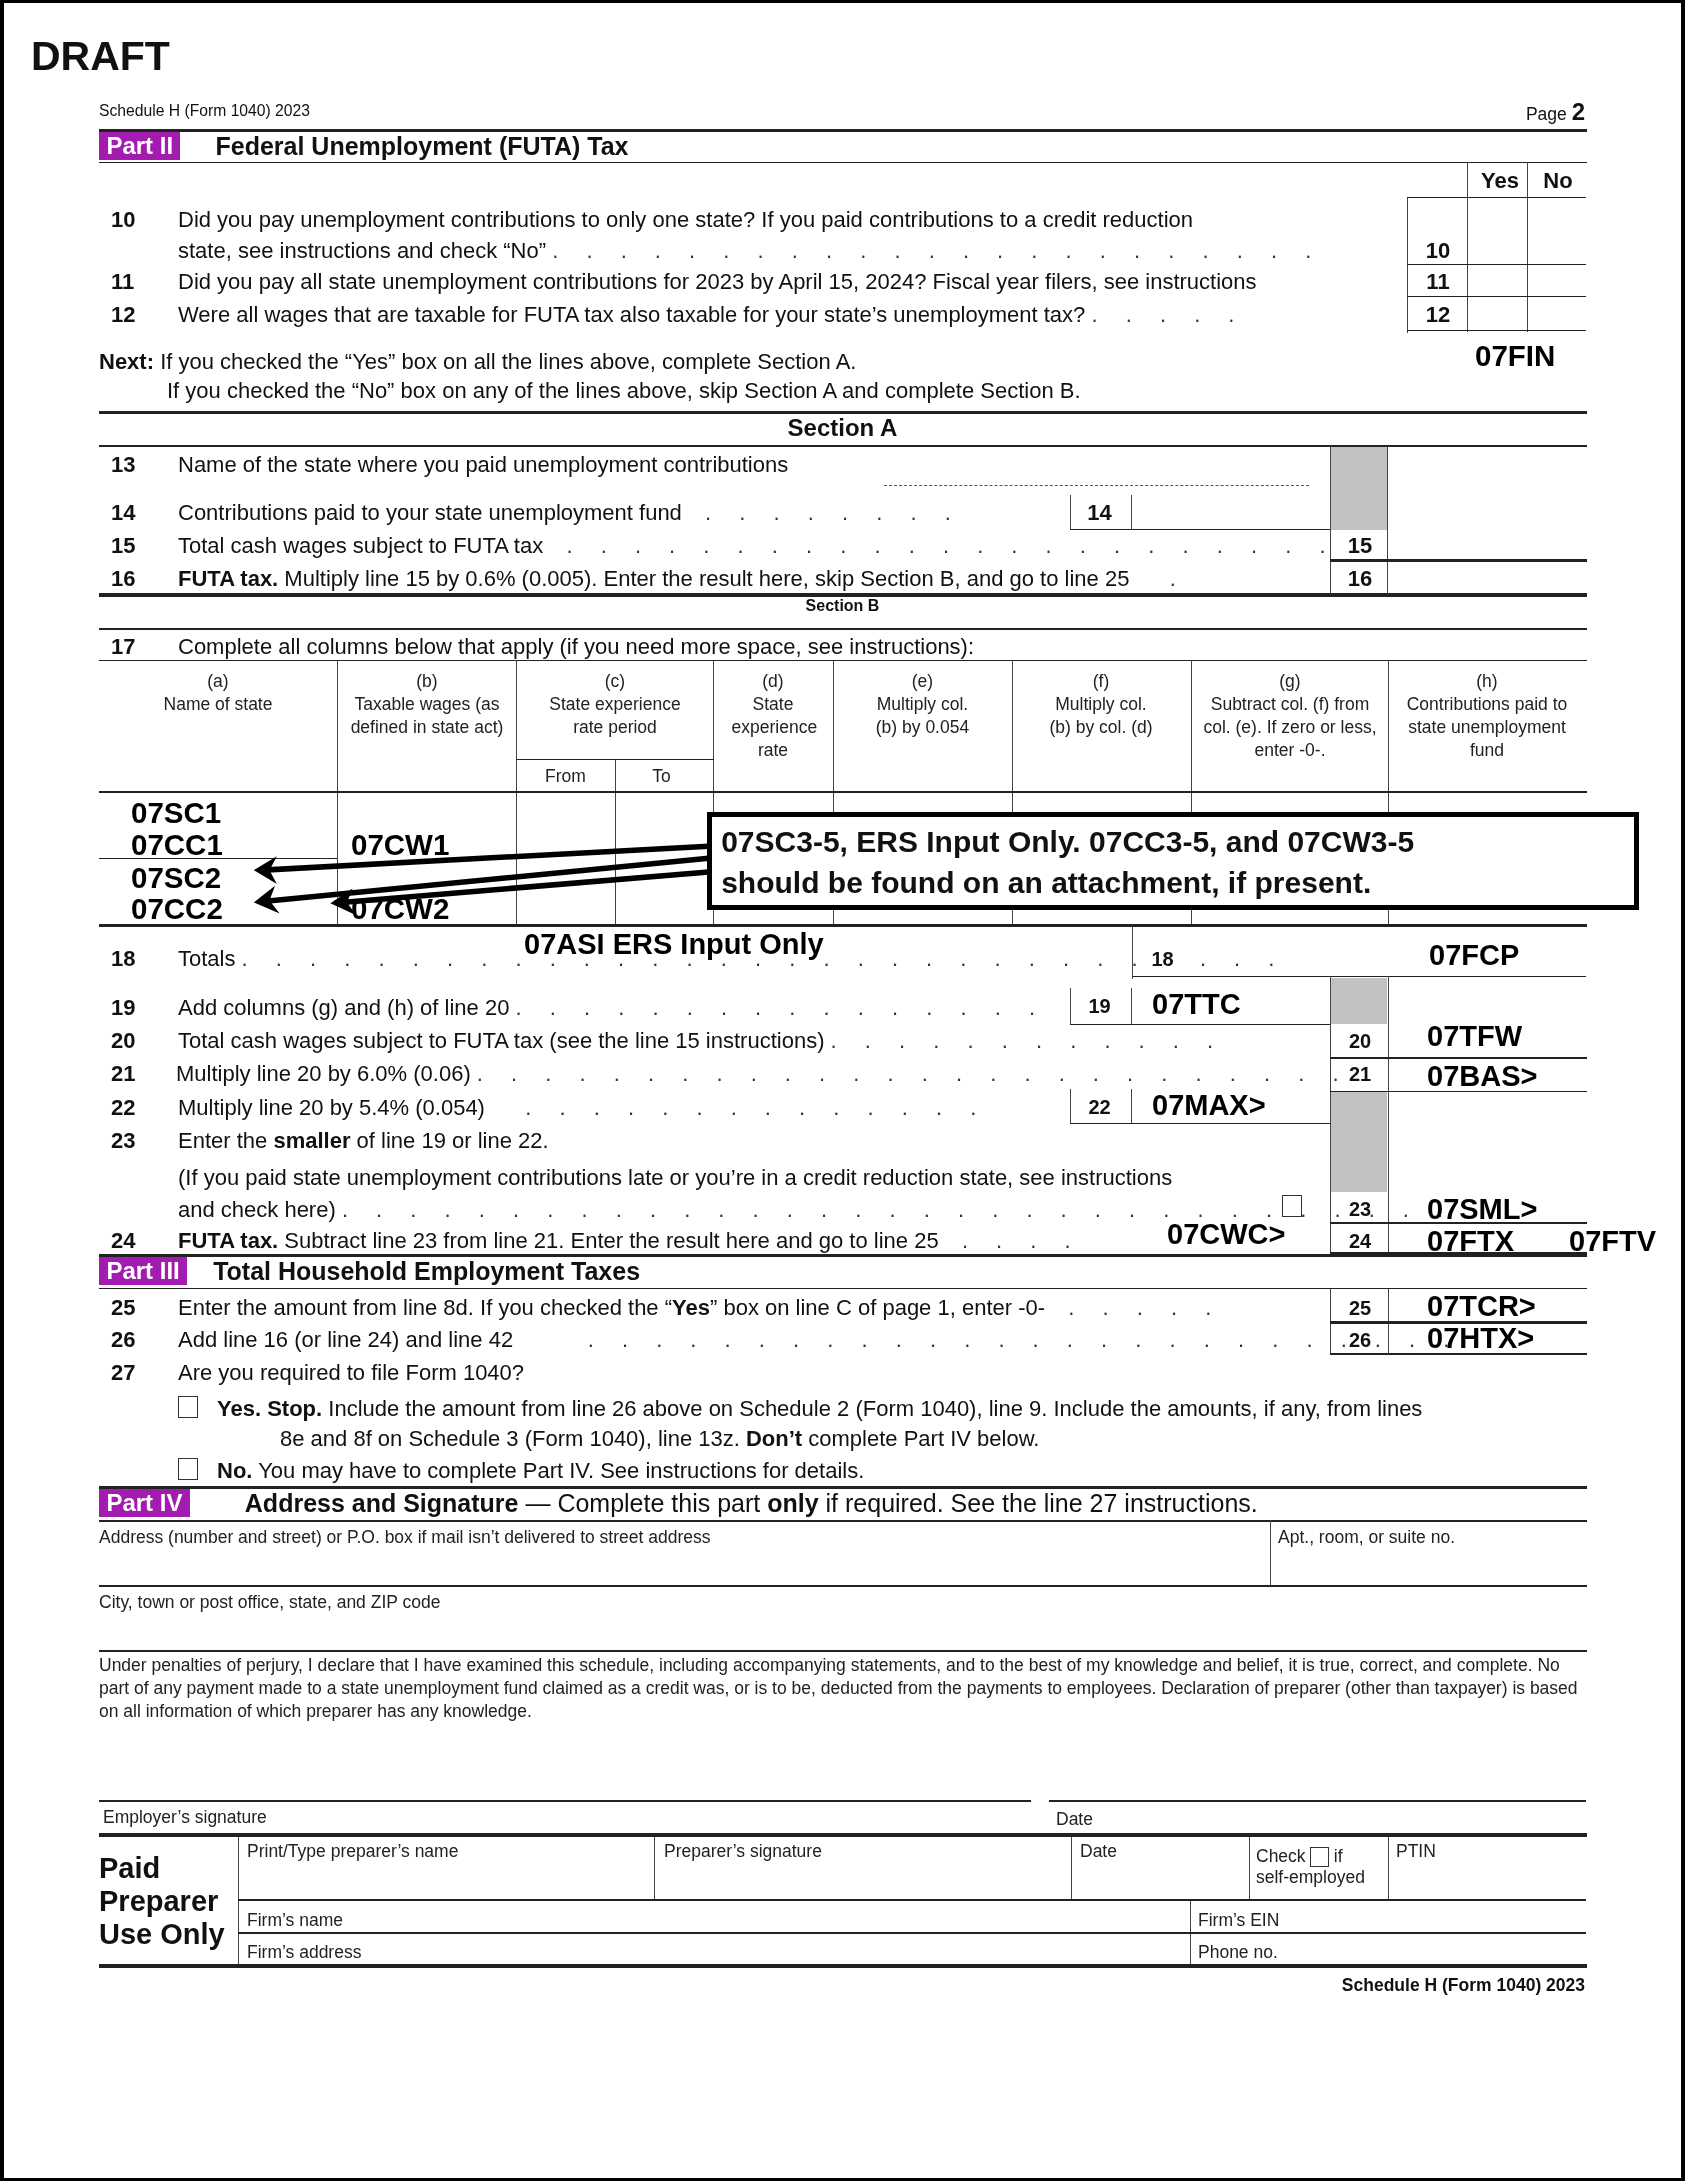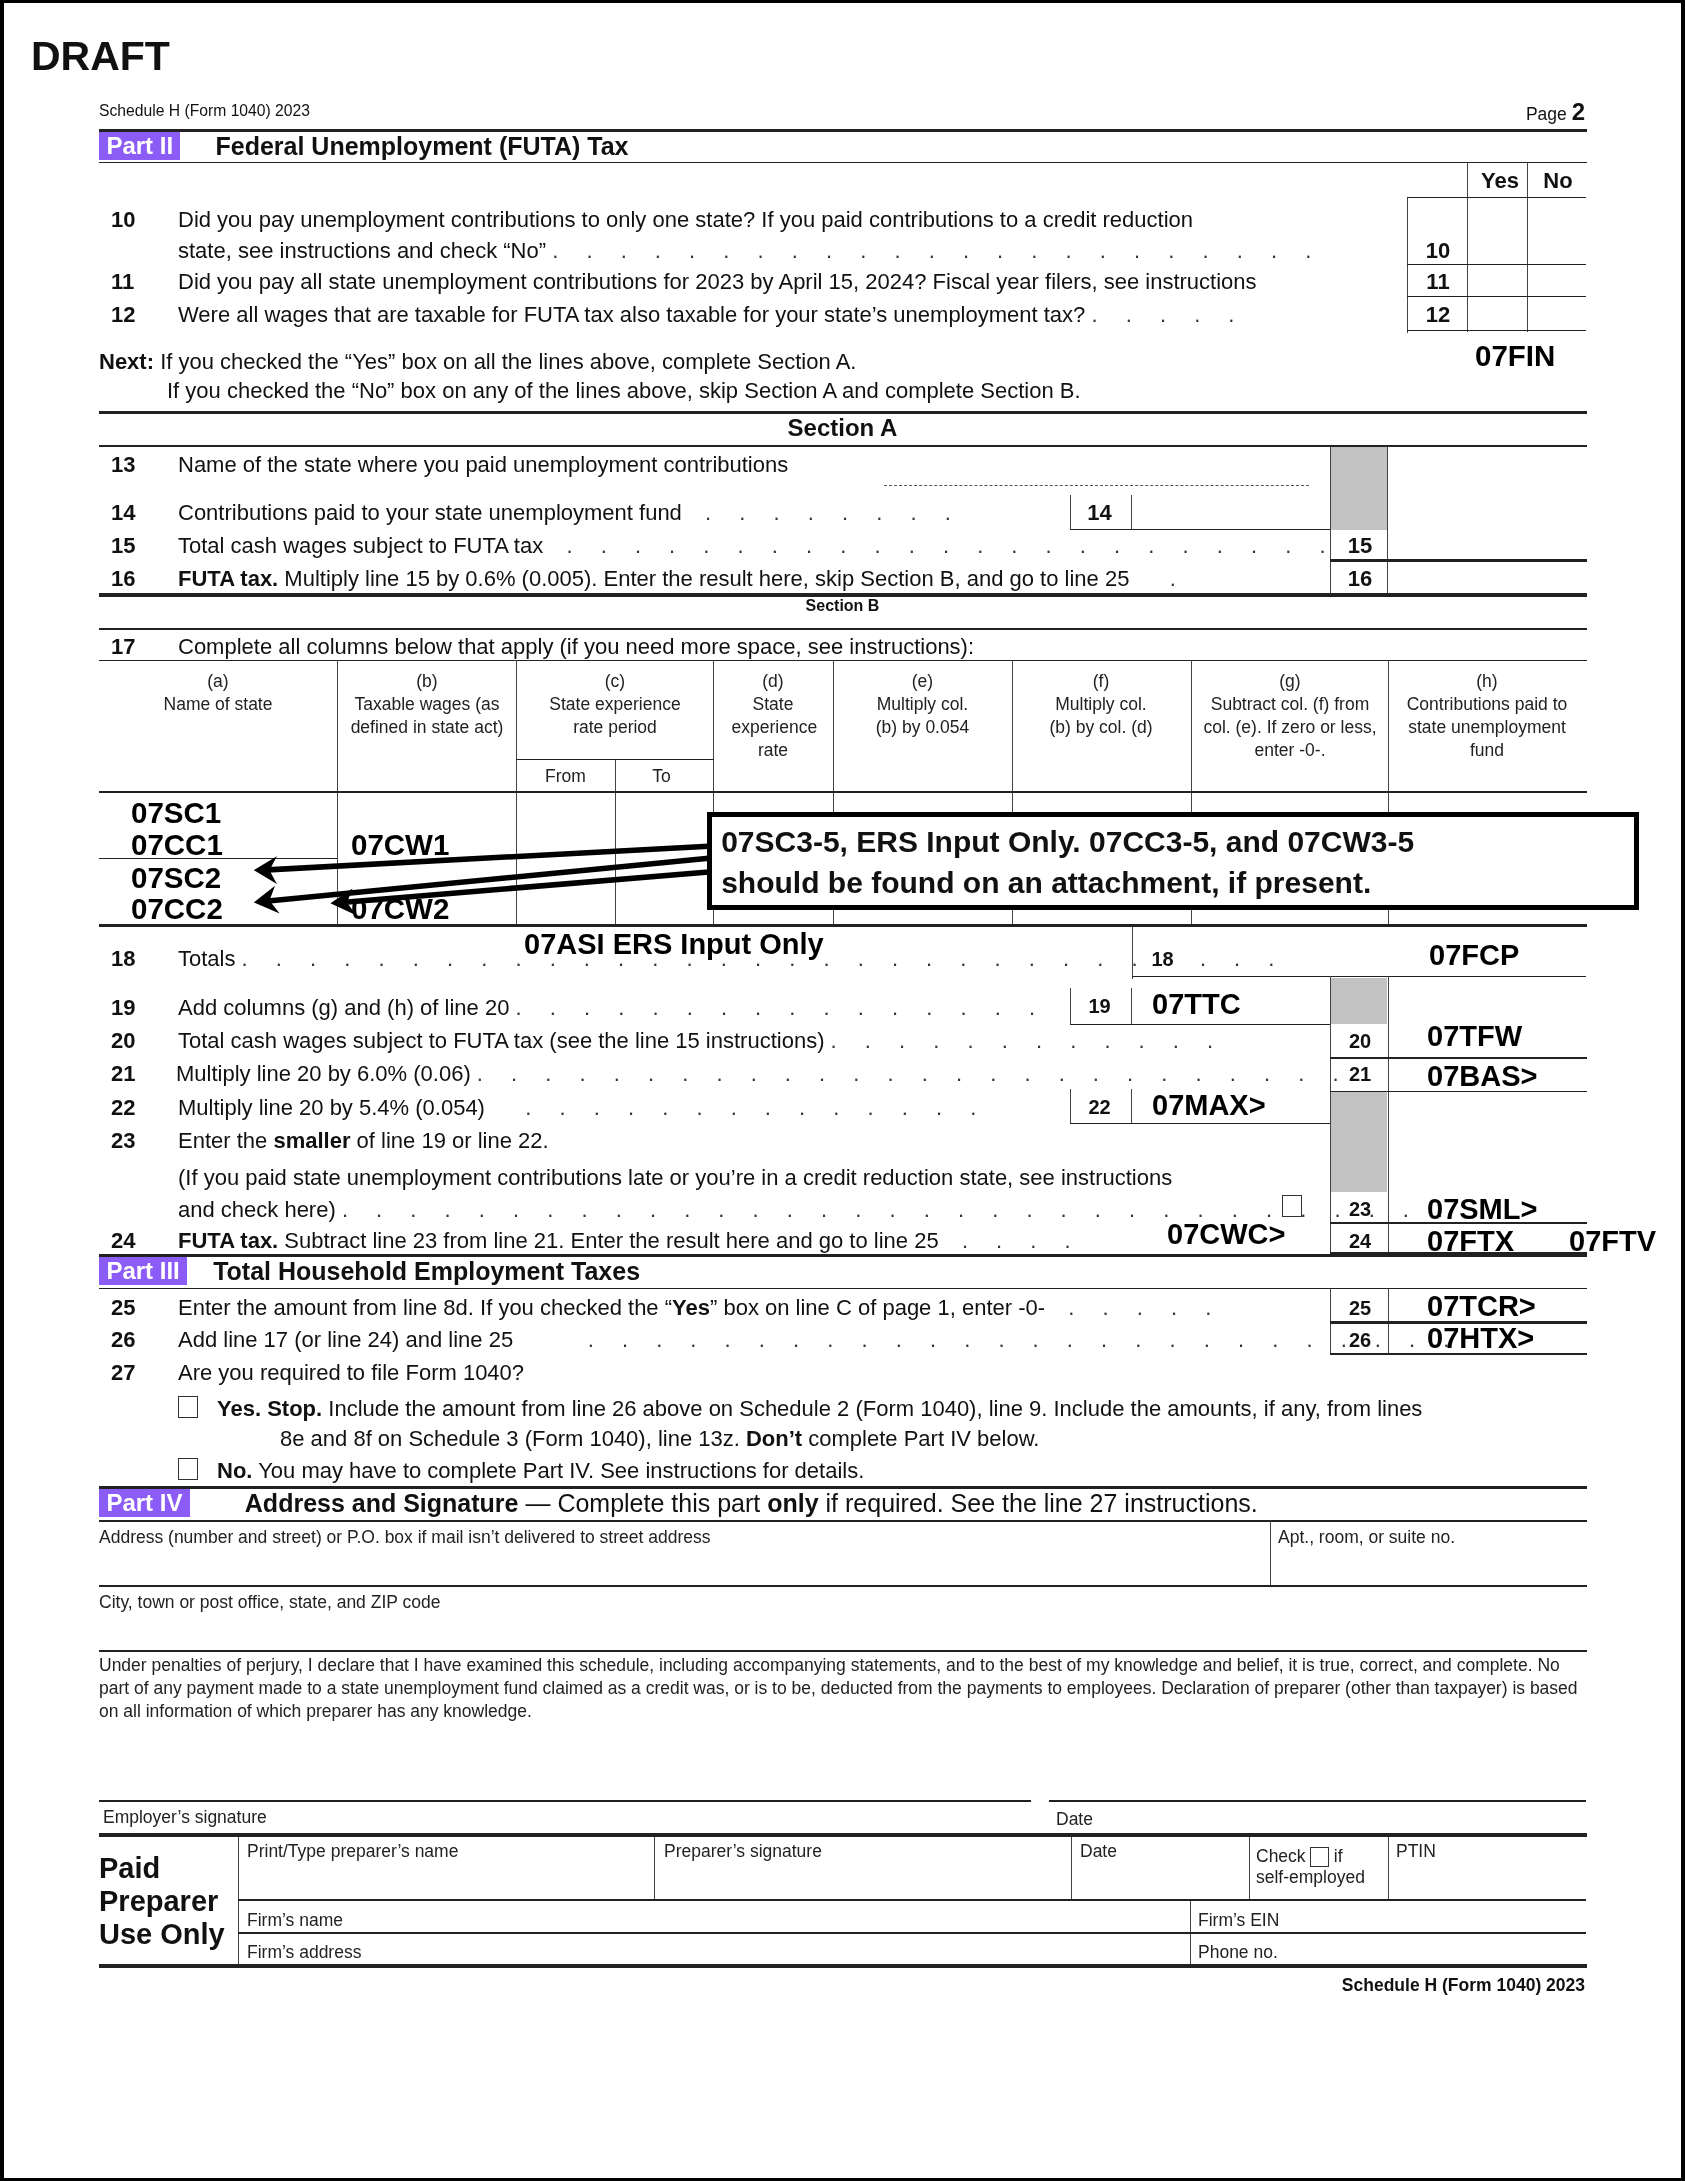--- a/index.html
+++ b/index.html
@@ -6,21 +6,21 @@
   html, body { width: 1685px; height: 2182px; background: #fff; }
   body { font-family: "Liberation Sans", sans-serif; color: #111; position: relative; overflow: hidden; }
   .frame { position: absolute; left: 0; top: 0; width: 1685px; height: 2182px; border: 4.6px solid #000; border-top-width: 3.7px; }
   .abs { position: absolute; }
   .draft { left: 31px; top: 33px; font-size: 41px; font-weight: bold; letter-spacing: 0px; }
   .hdr-left { left: 99px; top: 102px; font-size: 15.7px; }
   .hdr-right { right: 100px; top: 98px; font-size: 17.5px; }
   .hdr-right b { font-size: 24px; }
   .hline { position: absolute; background: #222; }
   .part-bar { position: absolute; left: 99px; width: 1488px; height: 28px; display: flex; align-items: center; }
-  .part-tag { background: #8b5cf6; color: #fff; font-weight: bold; font-size: 24px; height: 100%; display: flex; align-items: center; padding: 0 7.4px; }
+  .part-tag { background: #a21caf; color: #fff; font-weight: bold; font-size: 24px; height: 100%; display: flex; align-items: center; padding: 0 7.4px; }
   .part-title { font-weight: bold; font-size: 25px; margin-left: 35px; }
   .part-title span.norm { font-weight: normal; }
   .ln { position: absolute; font-size: 22px; white-space: nowrap; }
   .num { position: absolute; font-size: 22px; font-weight: bold; }
   .dots { letter-spacing: 11px; color: #333; }
   .vline { position: absolute; background: #444; width: 0.9px; }
   .box-num { position: absolute; font-size: 22px; font-weight: bold; text-align: center; }
   .shade { position: absolute; background: #c2c2c2; }
   .ers { position: absolute; font-weight: bold; font-size: 29.5px; color: #000; }
   .callout { position: absolute; left: 707px; top: 812px; width: 932px; height: 98px; border: 5.5px solid #000; background: #fff; font-weight: bold; font-size: 30px; padding: 3.7px 9.2px; line-height: 41px; }
@@ -260,21 +260,21 @@
 <div class="vline" style="left:1388px;top:1289px;height:65px;"></div>
 <div class="hline" style="left:1330px;top:1321px;width:257px;height:2.8px;"></div>
 <div class="hline" style="left:1330px;top:1353px;width:257px;height:1.8px;"></div>
 
 <div class="num" style="left:111px;top:1295px;">25</div>
 <div class="ln" style="left:178px;top:1295px;"><span>Enter the amount from line 8d. If you checked the “</span><b>Yes</b><span>” box on line C of page 1, enter -0-</span> <span class="dots">&nbsp;. . . . .</span></div>
 <div class="box-num" style="left:1333px;top:1297px;width:54px;font-size:20px;">25</div>
 <div class="ers" style="left:1427px;top:1290px;font-size:29px;">07TCR&gt;</div>
 
 <div class="num" style="left:111px;top:1327px;">26</div>
-<div class="ln" style="left:178px;top:1327px;"><span>Add line 17 (or line 24) and line 25</span> <span class="dots">&nbsp; &nbsp; . . . . . . . . . . . . . . . . . . . . . . . . . .</span></div>
+<div class="ln" style="left:178px;top:1327px;"><span>Add line 16 (or line 24) and line 42</span> <span class="dots">&nbsp; &nbsp; . . . . . . . . . . . . . . . . . . . . . . . . . .</span></div>
 <div class="box-num" style="left:1333px;top:1329px;width:54px;font-size:20px;">26</div>
 <div class="ers" style="left:1427px;top:1322px;font-size:29px;">07HTX&gt;</div>
 
 <div class="num" style="left:111px;top:1360px;">27</div>
 <div class="ln" style="left:178px;top:1360px;">Are you required to file Form 1040?</div>
 
 <div class="cb" style="left:178px;top:1396px;"></div>
 <div class="ln" style="left:217px;top:1396px;"><b>Yes. Stop.</b> <span>Include the amount from line 26 above on Schedule 2 (Form 1040), line 9. Include the amounts, if any, from lines</span></div>
 <div class="ln" style="left:280px;top:1426px;"><span>8e and 8f on Schedule 3 (Form 1040), line 13z.</span> <b>Don’t</b> <span>complete Part IV below.</span></div>
 <div class="cb" style="left:178px;top:1458px;"></div>

